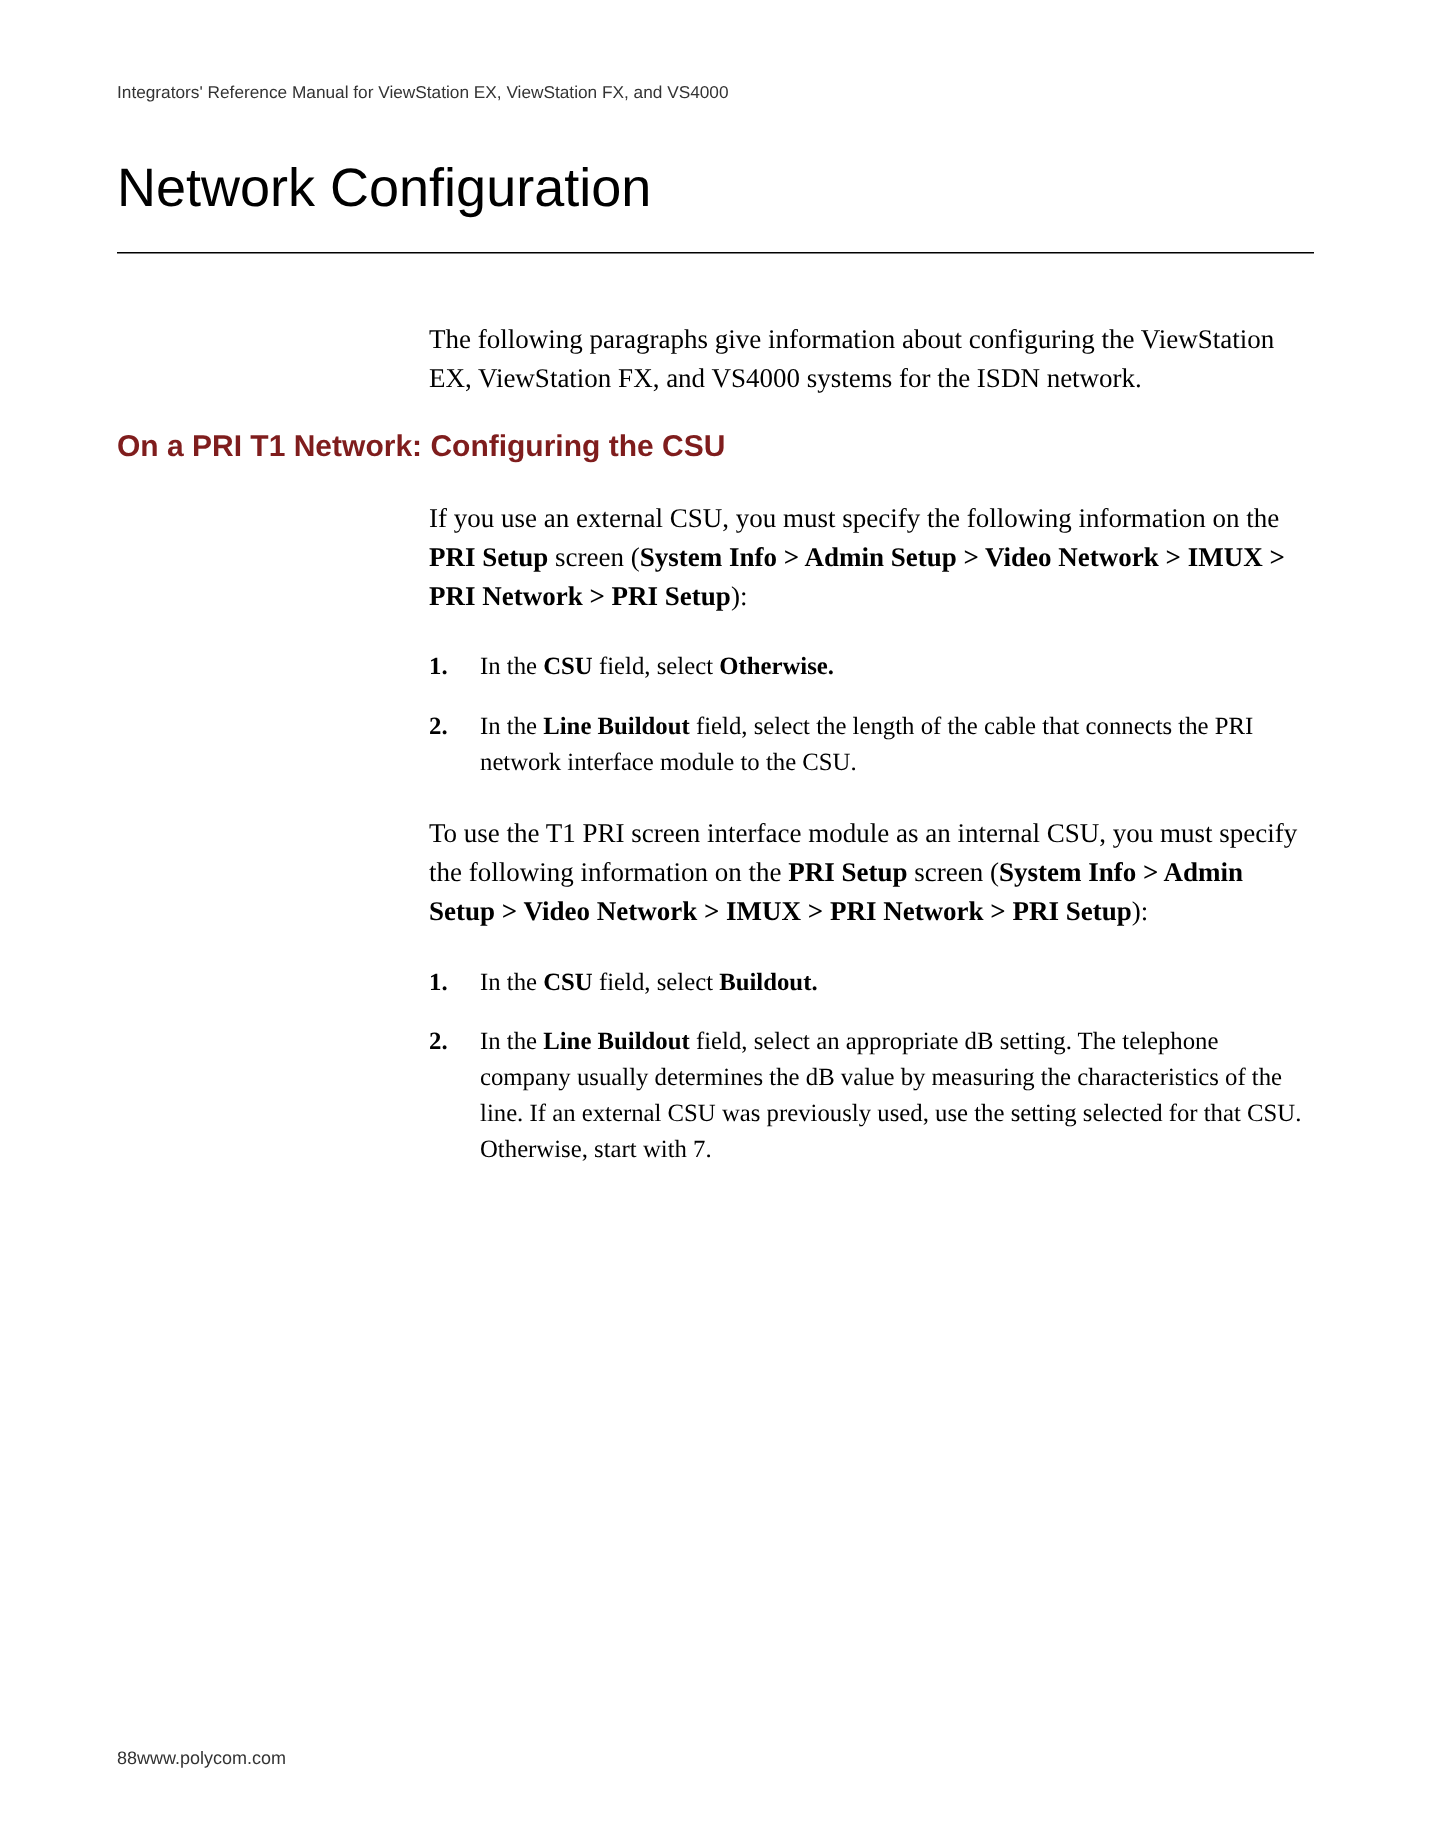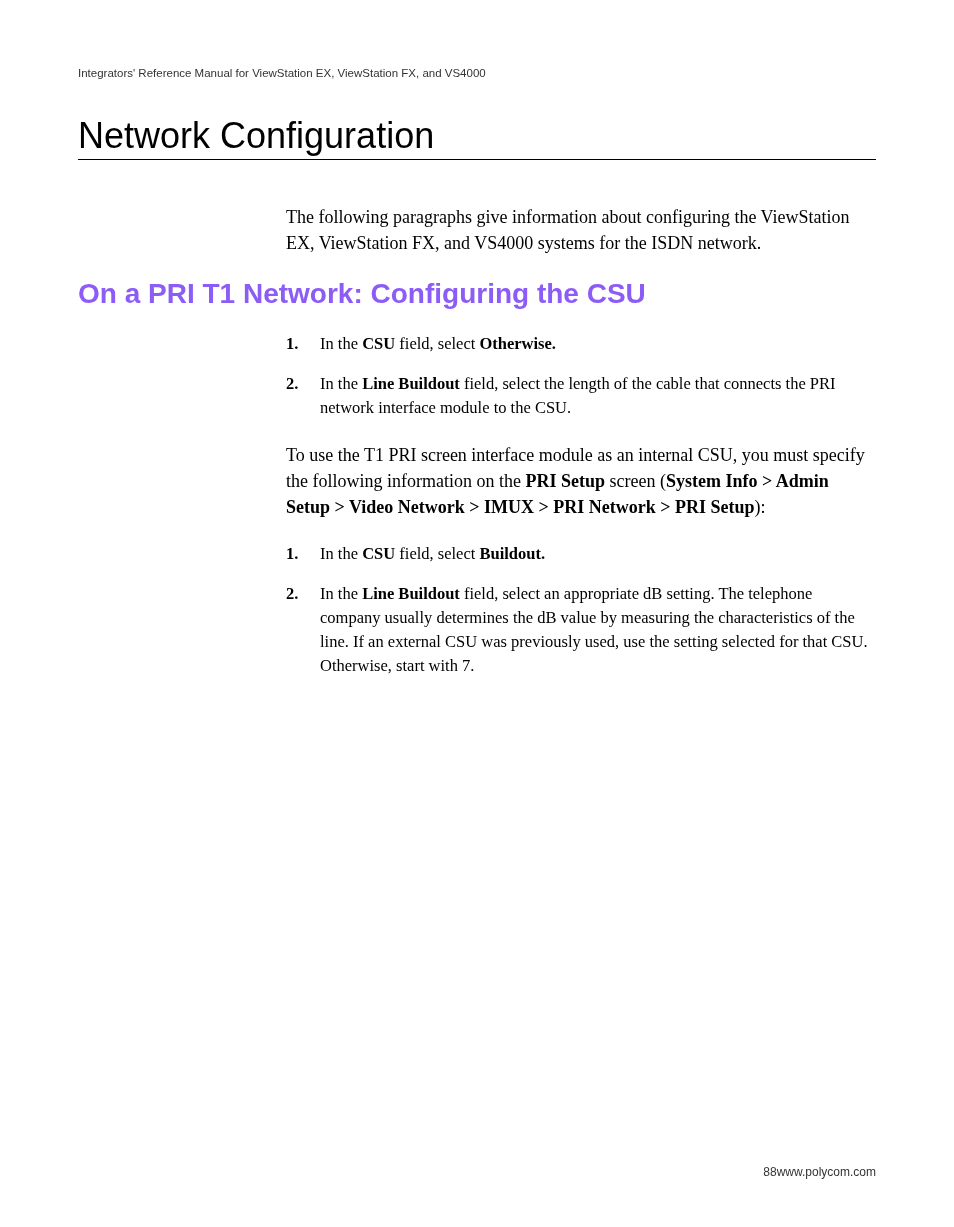--- a/index.html
+++ b/index.html
@@ -10,45 +10,44 @@
       font-family: Georgia, 'Times New Roman', serif;
       color: #000;
       position: relative;
       padding: 56px 78px 50px 78px;
     }
     .running-header {
       font-family: Arial, Helvetica, sans-serif;
       font-size: 11.5px;
       color: #333;
       margin-bottom: 36px;
-      margin-top: 11px;
     }
     .chapter-title {
       font-family: Arial, Helvetica, sans-serif;
       font-size: 36px;
       font-weight: 400;
       color: #000;
-      padding-bottom: 2px;
+      padding-bottom: 22px;
       border-bottom: 1.5px solid #000;
       margin-bottom: 44px;
     }
     .body-block {
       margin-left: 208px;
       margin-right: 0;
     }
     .para {
       font-size: 18px;
       line-height: 1.45;
       margin-bottom: 22px;
     }
     .section-title {
       font-family: Arial, Helvetica, sans-serif;
-      font-size: 28px;
+      font-size: 20px;
       font-weight: 700;
-      color: #8b5cf6;
+      color: #7f1d1d;
       margin-bottom: 22px;
     }
     ol.steps {
       list-style: none;
       margin-bottom: 22px;
     }
     ol.steps li {
       font-size: 16.5px;
       line-height: 1.45;
       margin-bottom: 16px;
@@ -59,41 +58,44 @@
       min-width: 34px;
     }
     ol.steps li .txt { flex: 1; }
     b { font-weight: 700; }
     .footer {
       position: absolute;
       bottom: 48px;
       left: 78px;
       right: 78px;
       display: flex;
-      justify-content: flex-end;
+      justify-content: flex-start;
       font-family: Arial, Helvetica, sans-serif;
       font-size: 12px;
       color: #333;
     }
   </style>
 </head>
 <body>
 
 <div class="running-header">Integrators' Reference Manual for ViewStation EX, ViewStation FX, and VS4000</div>
 
 <h1 class="chapter-title">Network Configuration</h1>
 
 <div class="body-block">
   <p class="para">The following paragraphs give information about configuring the ViewStation EX, ViewStation FX, and VS4000 systems for the ISDN network.</p>
 </div>
 
 <h2 class="section-title">On a PRI T1 Network: Configuring the CSU</h2>
 
 <div class="body-block">
 
+  <p class="para">
+    <span>If you use an external CSU, you must specify the following information on the </span><b>PRI Setup</b><span> screen (</span><b>System Info &gt; Admin Setup &gt; Video Network &gt; IMUX &gt; PRI Network &gt; PRI Setup</b><span>):</span>
+  </p>
 
   <ol class="steps">
     <li>
       <span class="num">1.</span>
       <span class="txt">
         <span>In the </span><b>CSU</b><span> field, select </span><b>Otherwise.</b>
       </span>
     </li>
     <li>
       <span class="num">2.</span>

